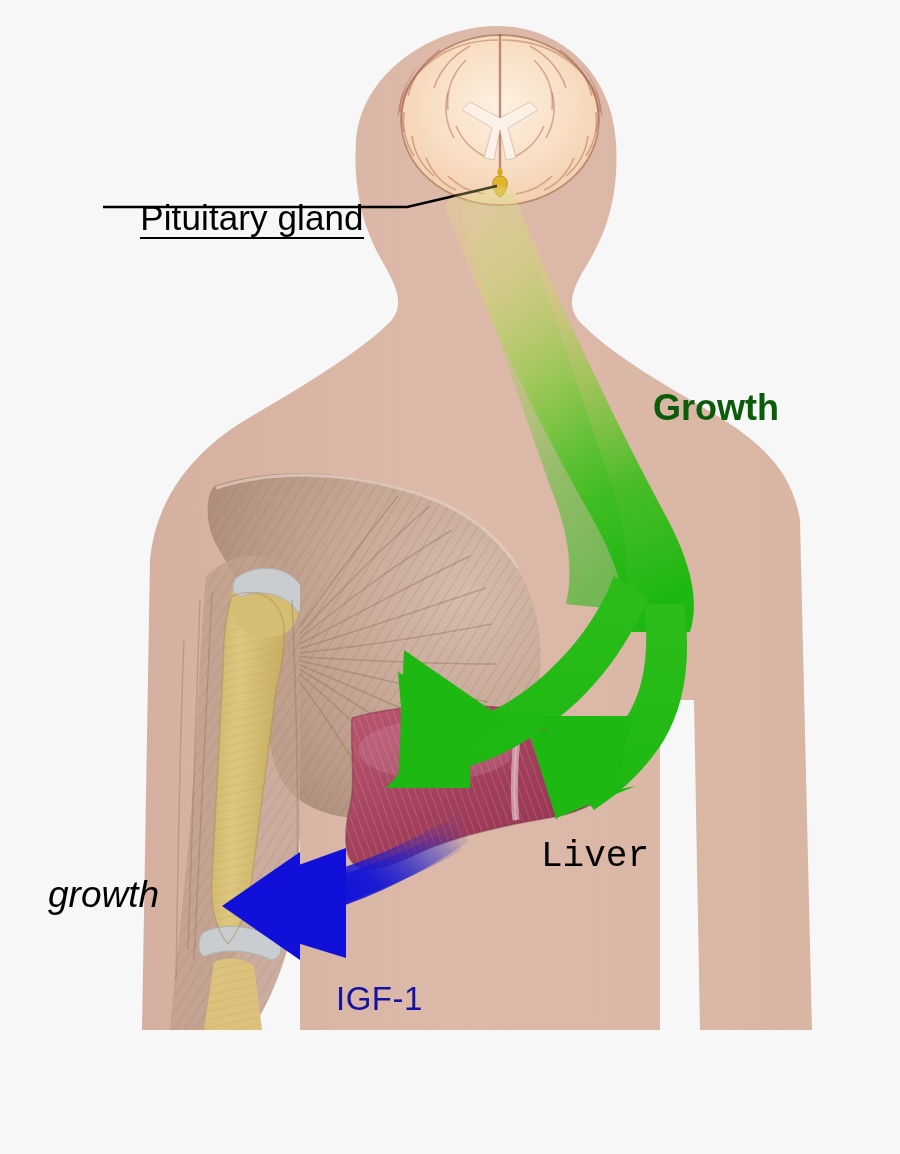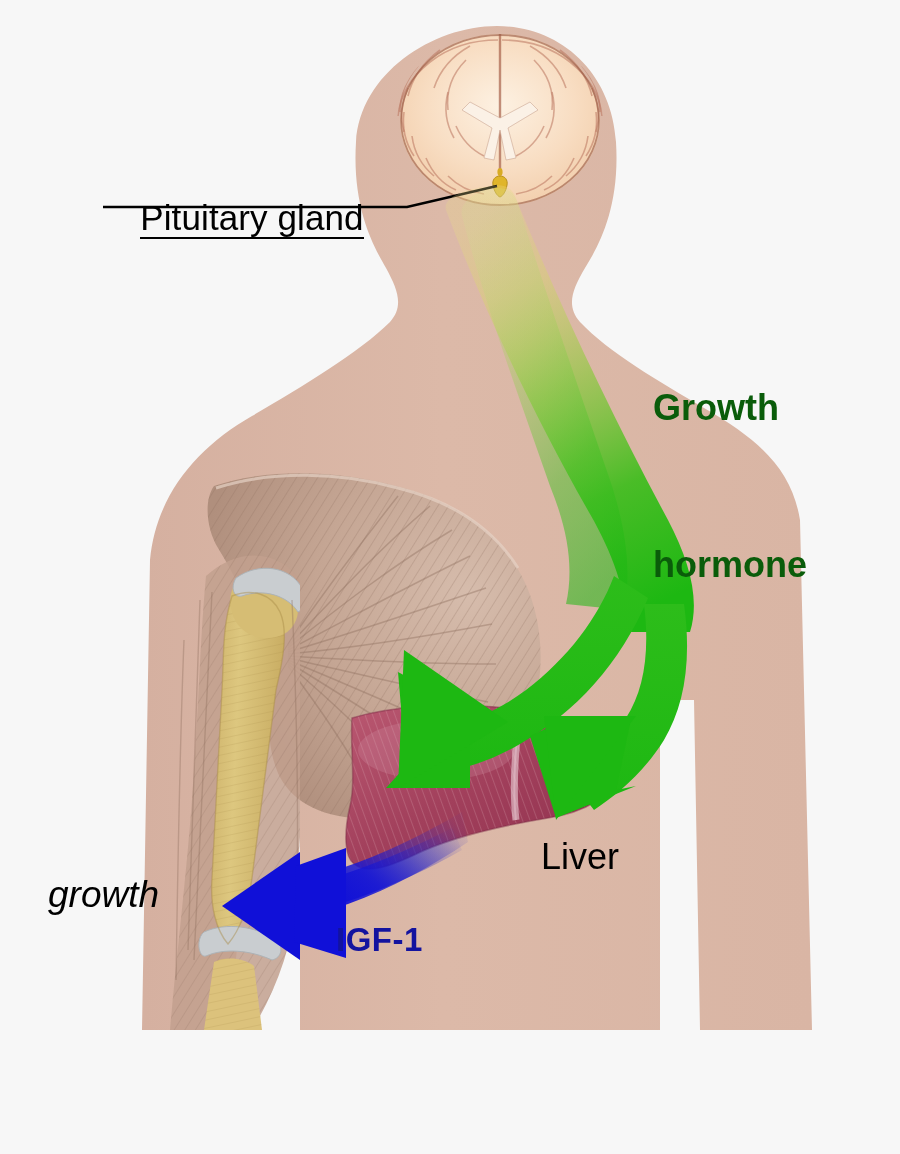--- a/index.html
+++ b/index.html
@@ -56,26 +56,27 @@
     font-size: 37px;
     font-style: italic;
     color: #000000;
     line-height: 1.62;
   }
   .lbl-liver {
     left: 541px;
     top: 838px;
     font-size: 36px;
     color: #000000;
+    font-family: Liberation Mono, monospace;
   }
   .lbl-igf {
     left: 336px;
-    top: 922px;
+    top: 981px;
     font-size: 33px;
-    font-weight: bold;
+    font-weight: normal;
     color: #13139f;
     letter-spacing: 0.5px;
   }
 </style>
 </head>
 <body>
 
 <div id="stage">
 
   <svg id="figure" viewBox="0 0 900 1154" xmlns="http://www.w3.org/2000/svg">
@@ -383,21 +384,20 @@
       <path d="M296,866 L346,848 L346,958 L294,942 Z" fill="#1010d8"></path>
     </g>
   </svg>
 
   <div class="label lbl-pituitary">
     <span class="txt" style="border-bottom: 2.6px solid rgb(0, 0, 0);">Pituitary gland</span>
   </div>
 
   <div class="label lbl-growth">
     <div>Growth</div>
-    <div>hormone</div>
   </div>
 
 
   <div class="label lbl-bone">
     <div>growth</div>
   </div>
 
   <div class="label lbl-liver">Liver</div>
 
   <div class="label lbl-igf">IGF-1</div>

